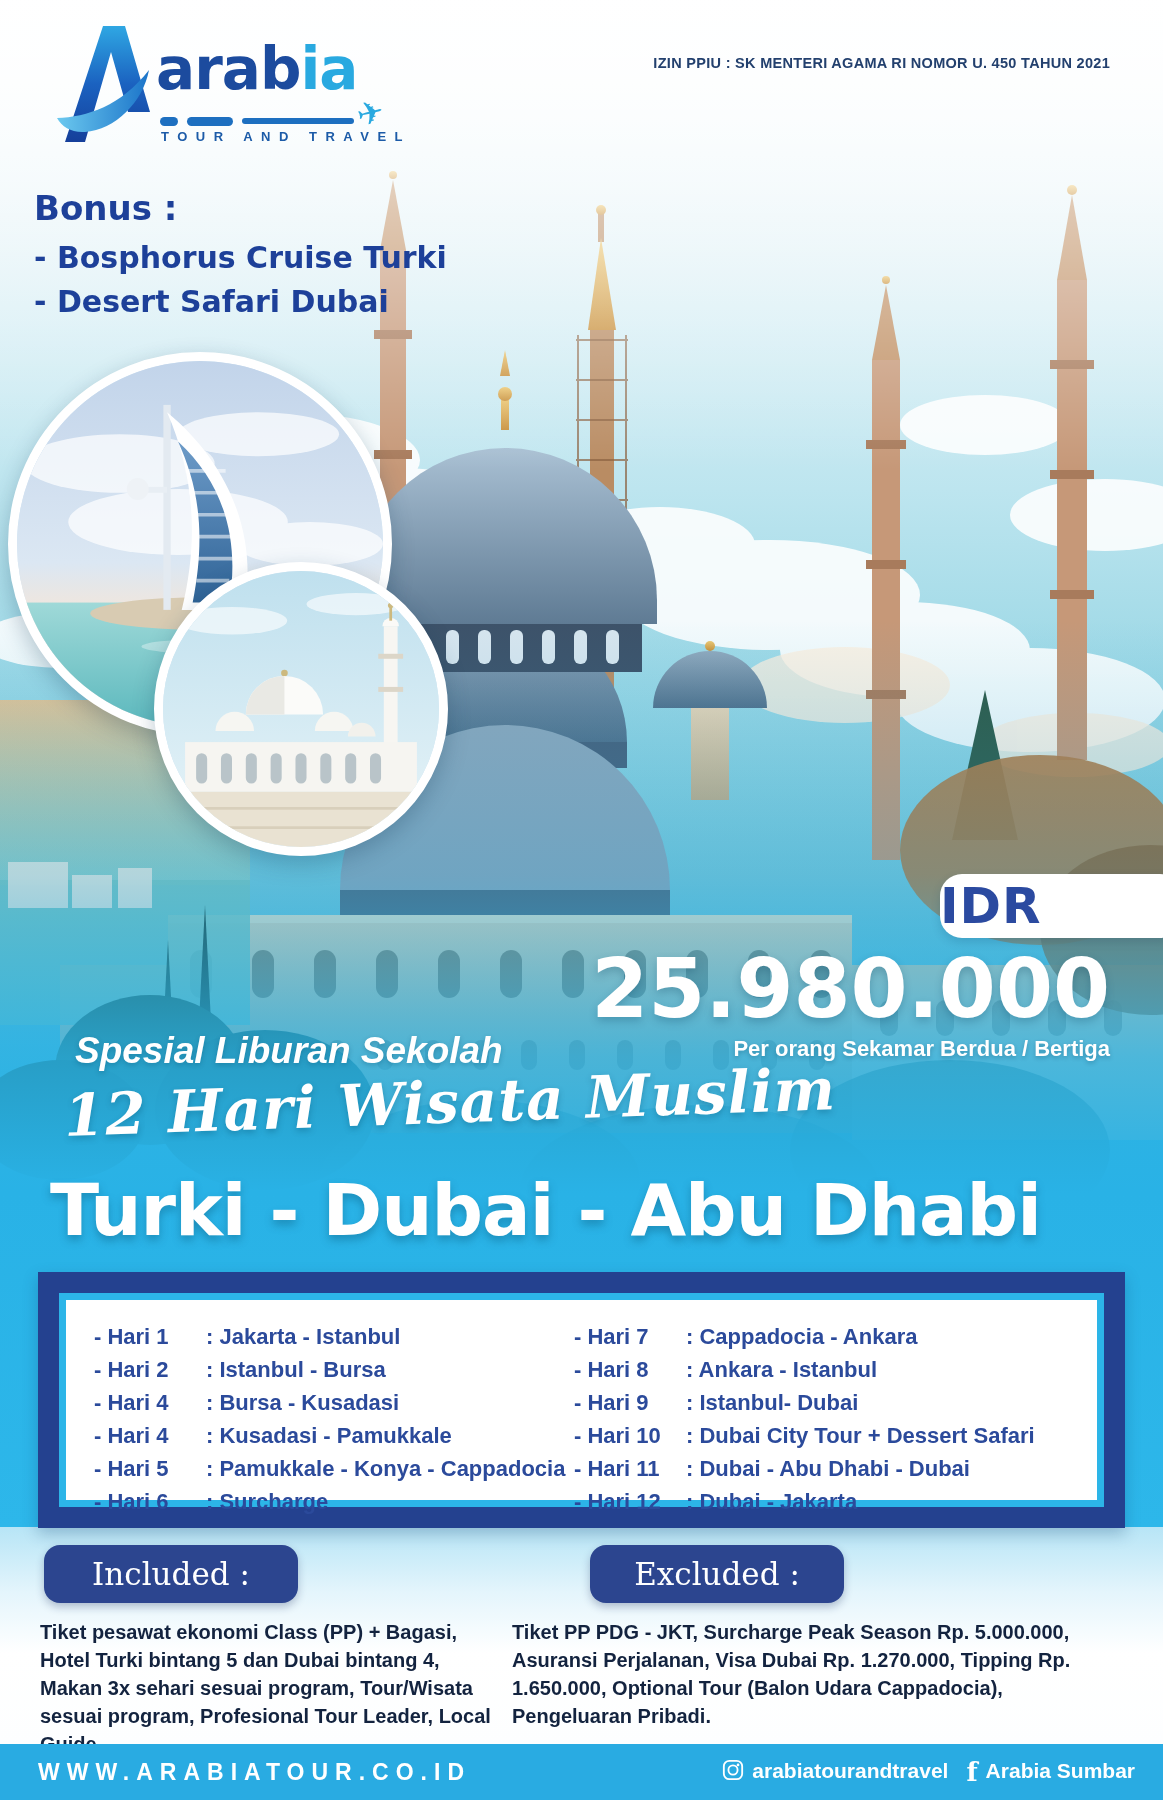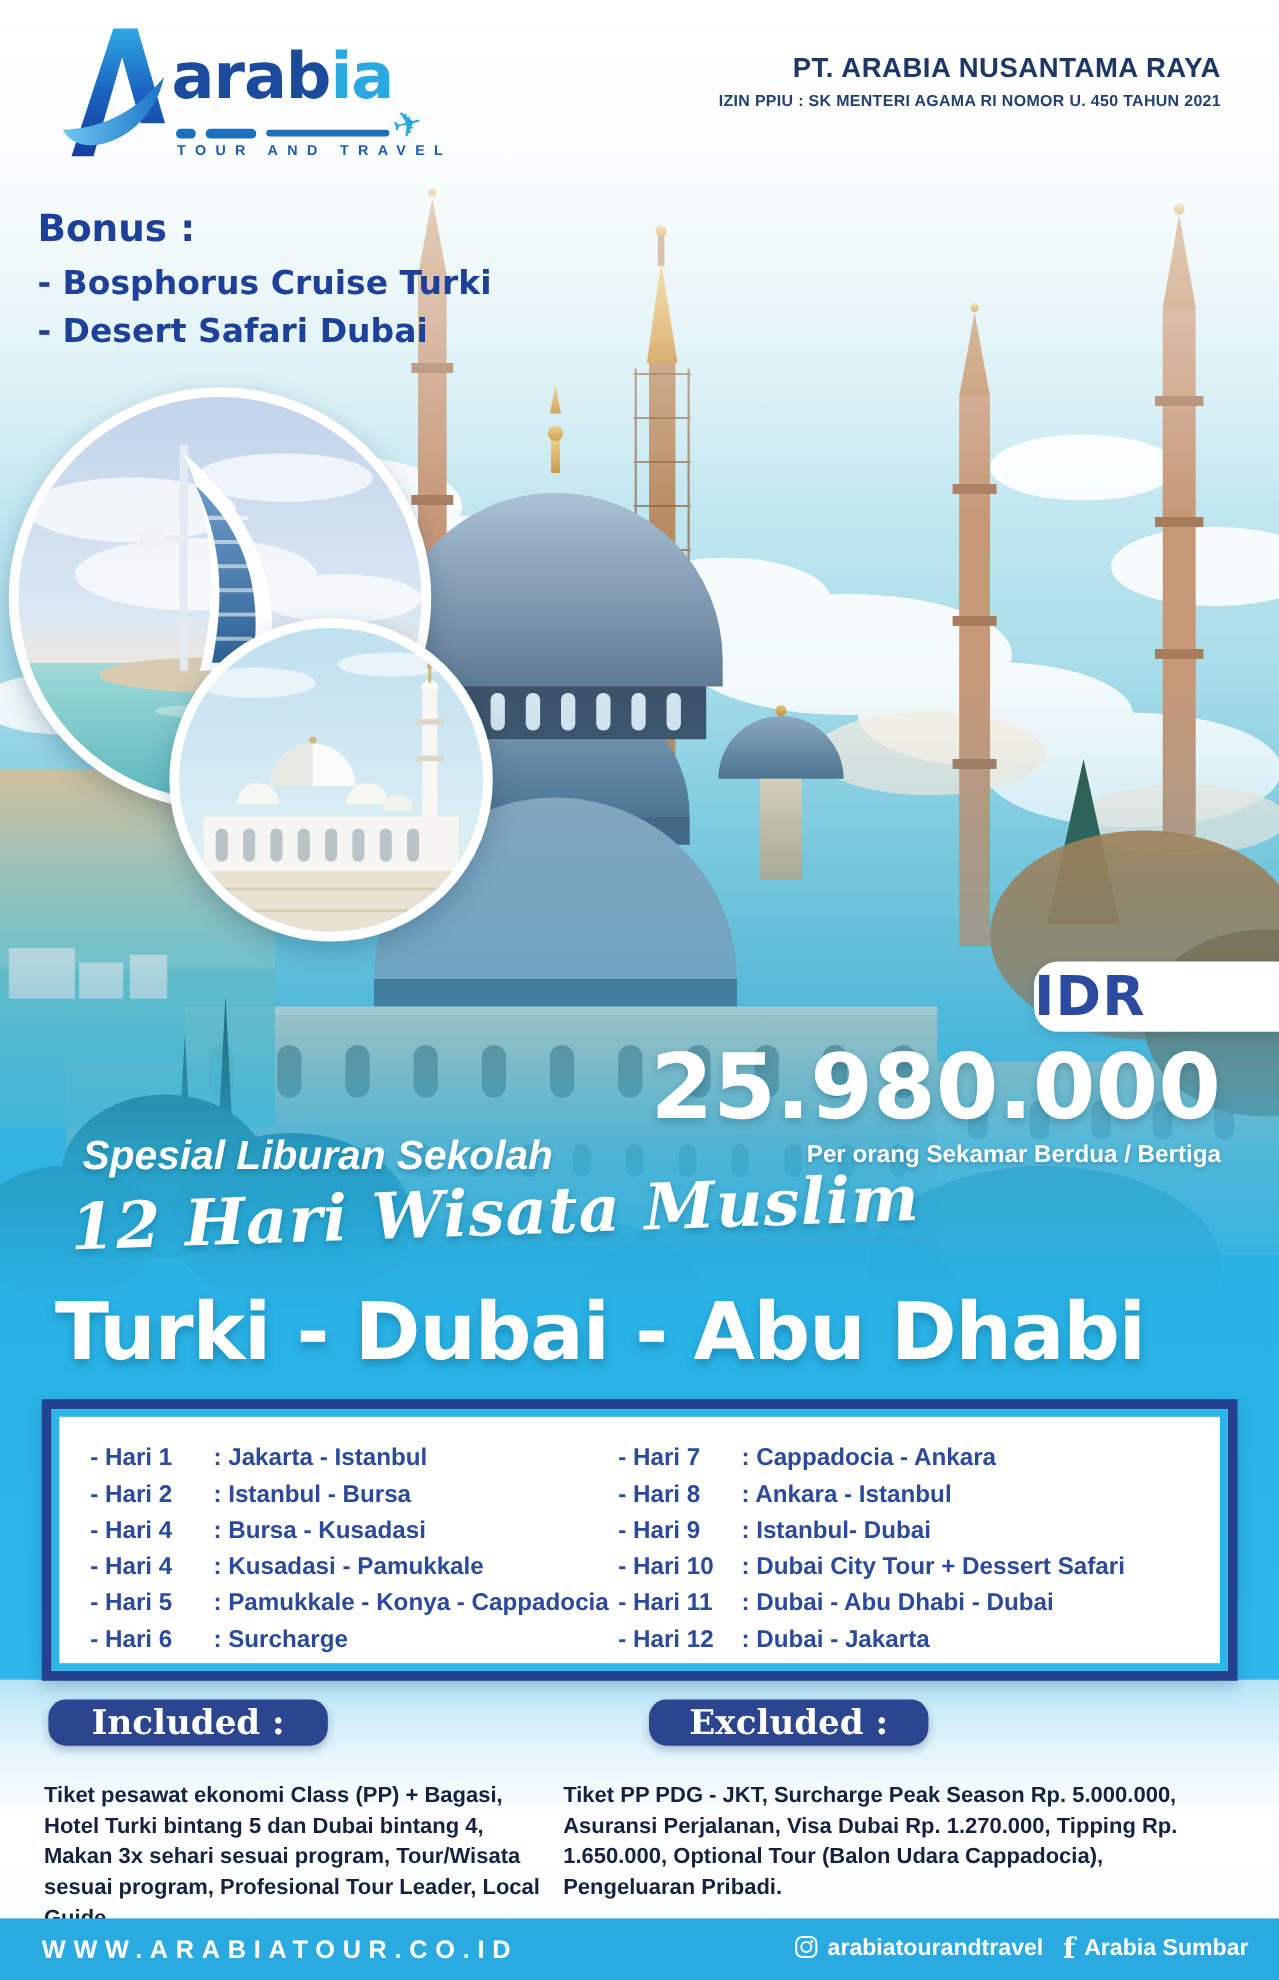--- a/index.html
+++ b/index.html
@@ -67,32 +67,32 @@
     font-size:37px;text-shadow:0 2px 5px rgba(0,70,100,.3);}
   .title2{left:64px;top:1082px;z-index:6;color:#fff;font-style:italic;font-weight:bold;
     font-family:"DejaVu Serif",serif;font-size:58px;transform:rotate(-2deg);
     transform-origin:left center;letter-spacing:1px;text-shadow:0 3px 6px rgba(0,70,100,.3);}
   .title3{left:50px;top:1168px;z-index:6;color:#fff;font-weight:800;white-space:nowrap;
     font-family:"DejaVu Sans",sans-serif;font-size:72px;letter-spacing:-1px;
     text-shadow:0 5px 9px rgba(5,75,105,.35);}
 
   
   .itinerary{left:38px;top:1272px;width:1087px;height:256px;background:#24418f;
-    padding:9px;box-sizing:border-box;z-index:6;box-shadow:0 6px 14px rgba(10,50,100,.25);}
+    padding:21px;box-sizing:border-box;z-index:6;box-shadow:0 6px 14px rgba(10,50,100,.25);}
   .itinerary-inner{width:100%;height:100%;box-sizing:border-box;border:7px solid #2cb5e8;
     background:#ffffff;display:flex;padding:20px 0 0 28px;}
   .it-col{color:#2b4a9b;font-weight:bold;font-size:22px;line-height:33px;}
   .it-col.left{width:480px;}
   .it-col.right{flex:1;}
   .it-day{display:inline-block;width:112px;}
 
   
-  .pill{top:1545px;height:42px;width:254px;background:#2c458f;border-radius:16px;z-index:6;
+  .pill{top:1545px;height:58px;width:254px;background:#2c458f;border-radius:16px;z-index:6;
     display:flex;align-items:center;justify-content:center;color:#fff;
-    font-family:"DejaVu Serif",serif;font-weight:bold;font-size:31px;
+    font-family:"DejaVu Serif",serif;font-weight:normal;font-size:31px;
     box-shadow:0 4px 8px rgba(20,40,90,.28);}
   .pill-included{left:44px;}
   .pill-excluded{left:590px;}
   .body-text{top:1618px;font-size:20px;line-height:28px;color:#13233f;font-weight:600;z-index:6;}
   .body-included{left:40px;width:460px;}
   .body-excluded{left:512px;width:616px;}
 
   
   .footer{left:0;top:1744px;width:1163px;height:56px;background:#29abe2;z-index:7;
     display:flex;align-items:center;justify-content:space-between;}
@@ -407,21 +407,20 @@
   </div>
   <div class="abs logo-dashes">
     <i class="d1"></i>
     <i class="d2"></i>
     <i class="d3"></i>
     <span class="plane">✈</span>
   </div>
   <div class="abs logo-tagline">TOUR AND TRAVEL</div>
 
   <div class="abs company">
-    <div class="name">PT. ARABIA NUSANTAMA RAYA</div>
     <div class="license">IZIN PPIU : SK MENTERI AGAMA RI NOMOR U. 450 TAHUN 2021</div>
   </div>
 
   <div class="abs bonus">
     <div class="b-title">Bonus :</div>
     <div class="b-item">- Bosphorus Cruise Turki</div>
     <div class="b-item">- Desert Safari Dubai</div>
   </div>
 
   <div class="abs idr-badge">

